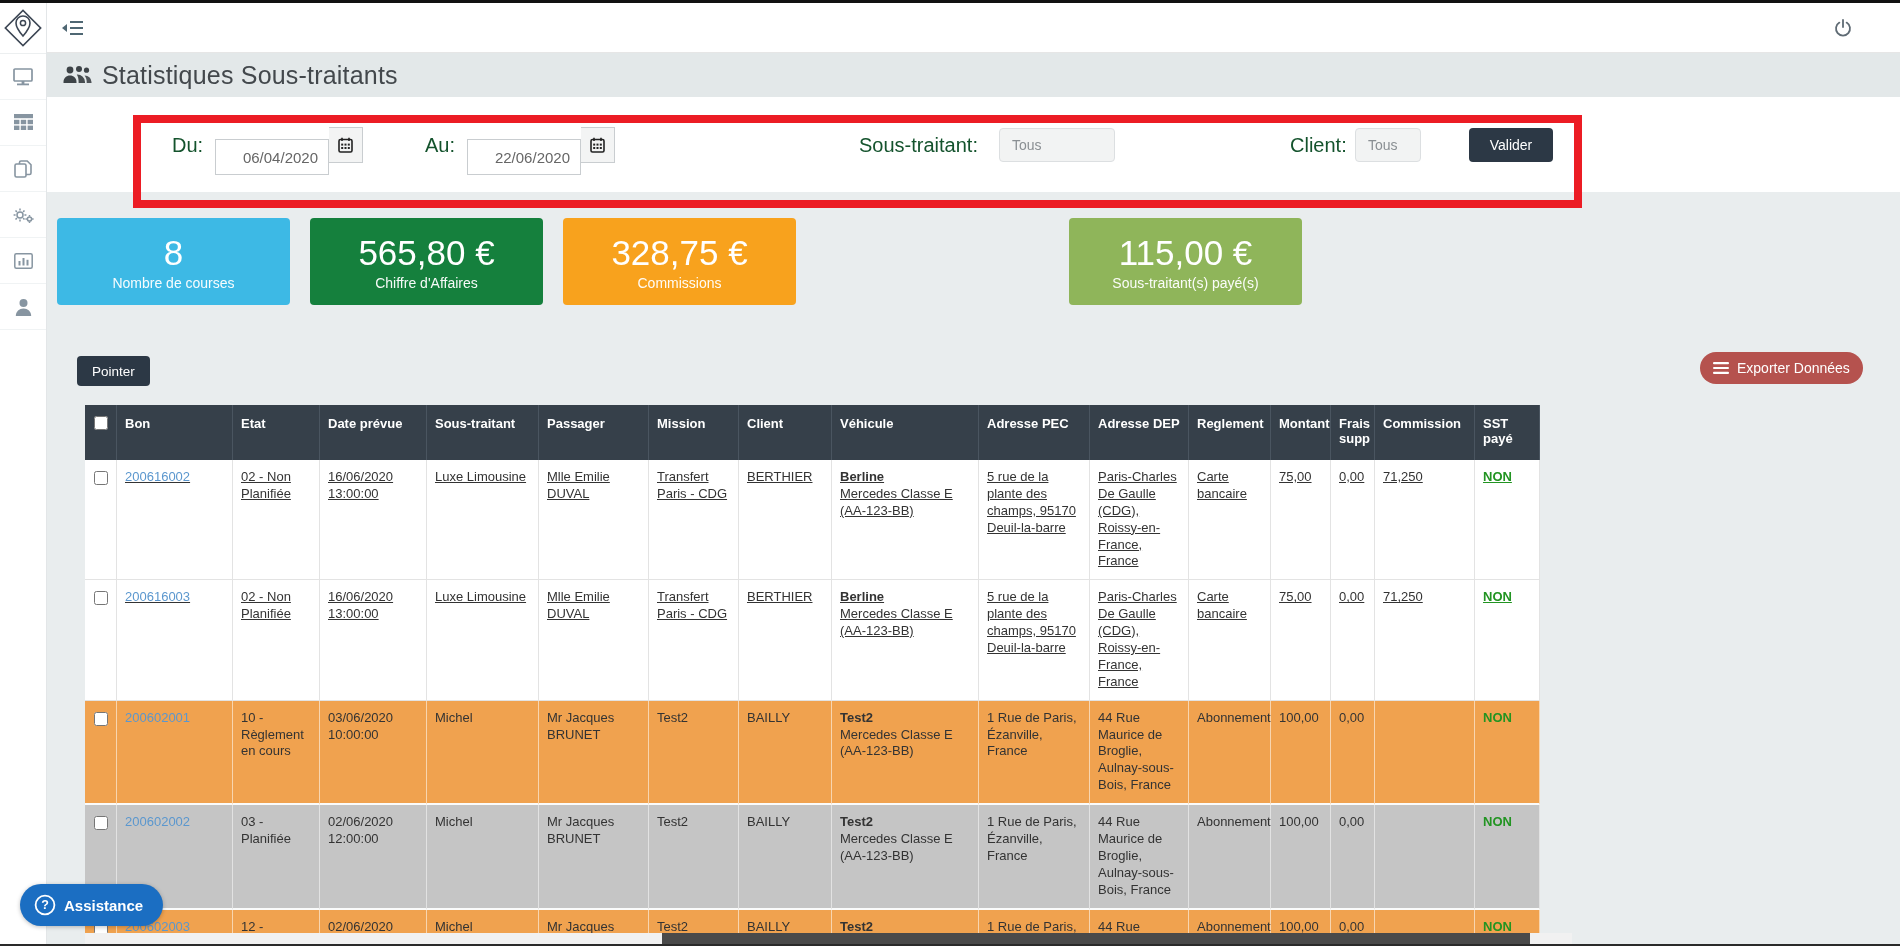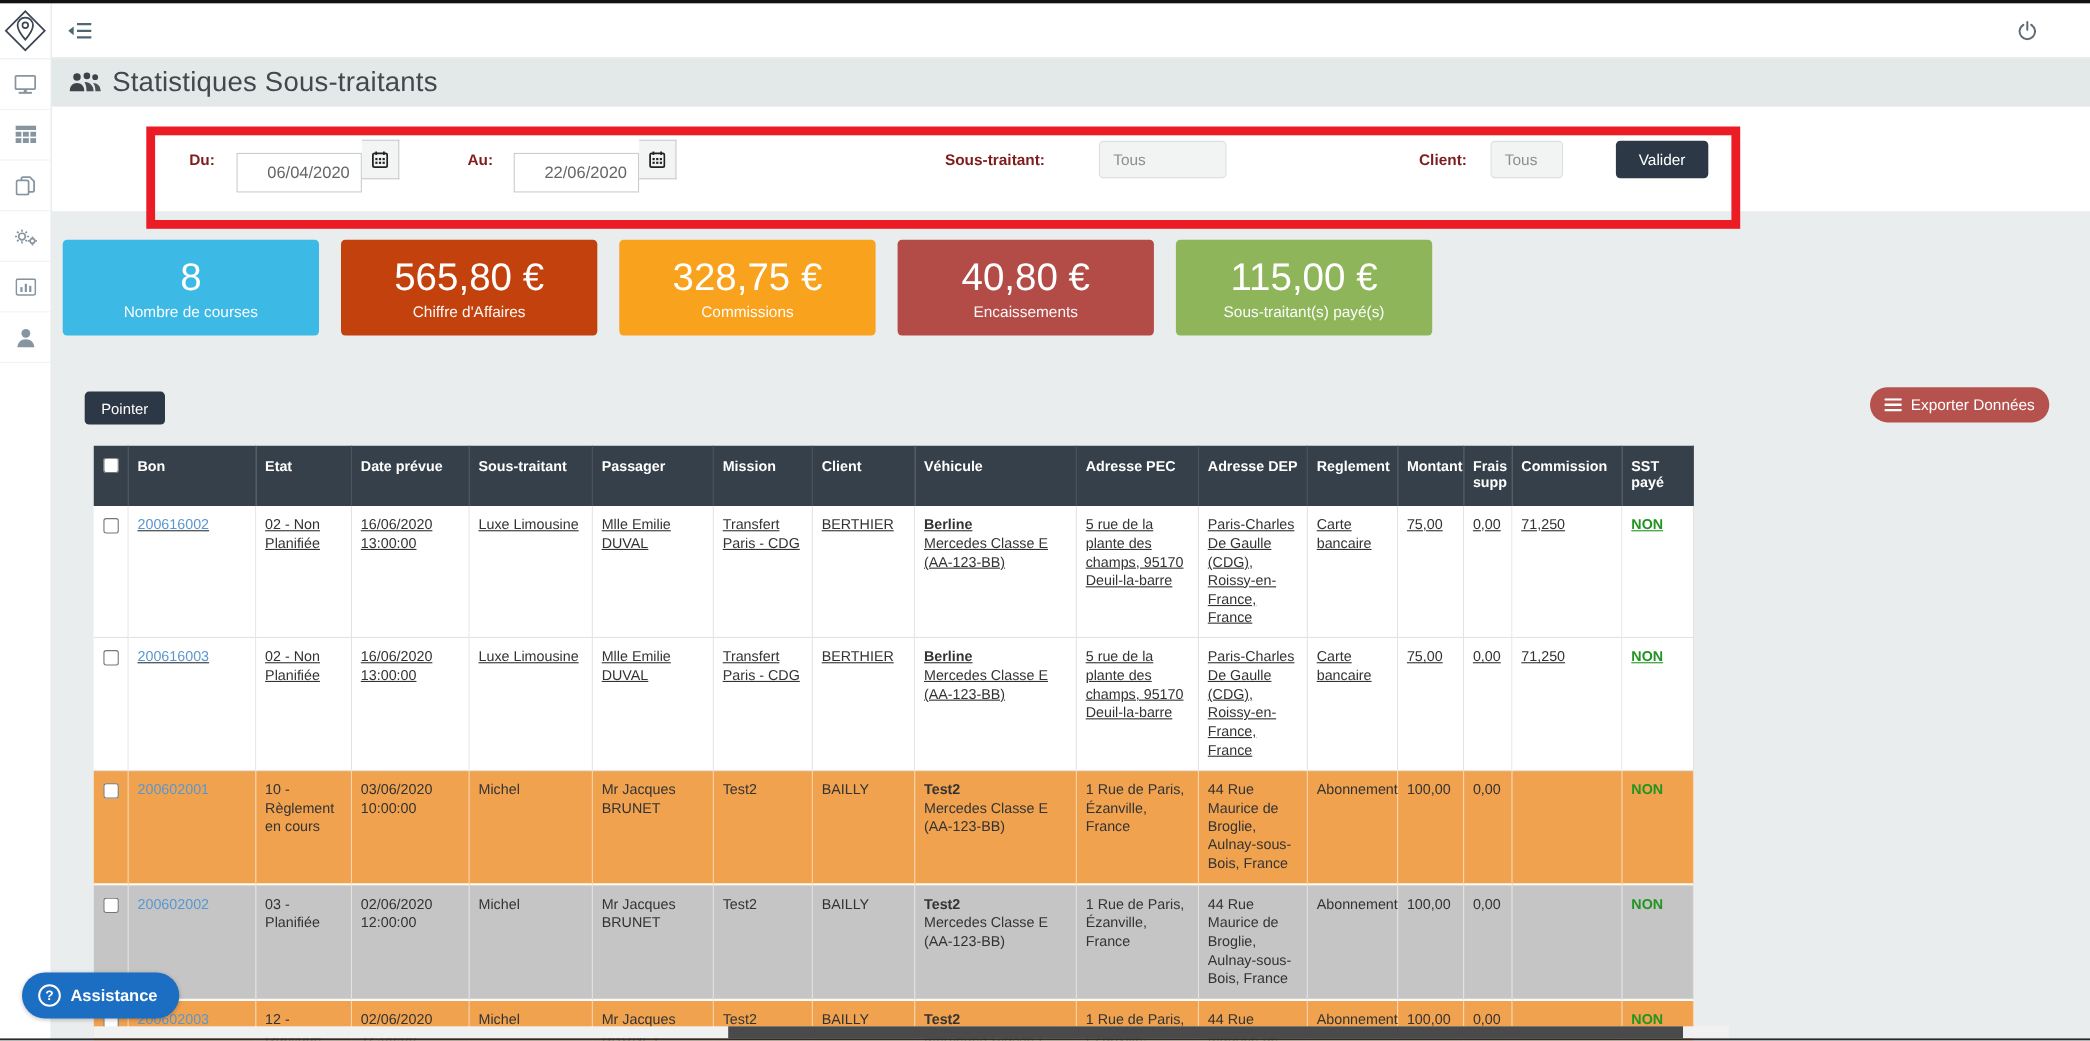--- a/index.html
+++ b/index.html
@@ -27,21 +27,21 @@
   .power-btn  { position:absolute; right:48px; top:16px; width:18px; height:18px; cursor:pointer; }
 
   
   .main { position:absolute; left:47px; top:53px; width:1853px; height:868px; }
 
   .title-bar { position:absolute; left:0; top:0; width:100%; height:44px; background:#e3e8e9;
                display:flex; align-items:center; padding-left:15px; }
   .title-bar h1 { font-size:25px; font-weight:400; color:#43484c; margin-left:10px; letter-spacing:.2px; }
 
   .filter-bar { position:absolute; left:0; top:44px; width:100%; height:95px; background:#fff; }
-  .flabel { position:absolute; top:30px; font-size:14px; font-weight:700; color:#7f1d1d; line-height:36px; }
+  .flabel { position:absolute; top:30px; font-size:20px; font-weight:400; color:#14532d; line-height:36px; }
   .finput { position:absolute; top:42px; height:36px; border:1px solid #c9cdd0; background:#fff;
             font-size:15px; color:#666; padding:0 10px; font-family:inherit;text-align:right; }
   .calbtn { position:absolute; top:30px; height:36px; width:34px; background:#f3f4f4;
             border:1px solid #c9cdd0; border-left:none; cursor:pointer;
             display:flex; align-items:center; justify-content:center; }
   .fselect { position:absolute; top:31px; height:34px; background:#f2f3f3; border:1px solid #dcdfe1;
              border-radius:4px; font-size:14px; color:#8a8f93; padding:0 12px; line-height:32px; cursor:pointer; }
   .btn-dark { background:var(--btn-dark,#2c3845); color:#fff; border:none; border-radius:4px;
               font-size:14px; font-family:inherit; cursor:pointer; }
   .valider { position:absolute; left:1398px; top:31px; width:84px; height:34px;margin-left:24px; }
@@ -254,31 +254,27 @@
     <button class="btn-dark valider">Valider</button>
 
     <div class="annotation-box"></div>
   </div>
 
   <div class="cards" id="stat-cards">
       <div class="card" style="left: 0px; background: rgb(61, 185, 229);">
         <div class="num">8</div>
         <div class="lbl">Nombre de courses</div>
       </div>
-      <div class="card" style="left: 253px; background: #c2410c;">
+      <div class="card" style="left: 253px; background: #15803d;">
         <div class="num">565,80 €</div>
         <div class="lbl">Chiffre d'Affaires</div>
       </div>
       <div class="card" style="left: 506px; background: rgb(248, 162, 29);">
         <div class="num">328,75 €</div>
         <div class="lbl">Commissions</div>
-      </div>
-      <div class="card" style="left: 759px; background: rgb(179, 75, 71);">
-        <div class="num">40,80 €</div>
-        <div class="lbl">Encaissements</div>
       </div>
       <div class="card" style="left: 1012px; background: rgb(143, 181, 90);">
         <div class="num">115,00 €</div>
         <div class="lbl">Sous-traitant(s) payé(s)</div>
       </div>
     </div>
 
   <button class="btn-dark pointer-btn">Pointer</button>
 
   <button class="export-btn">

